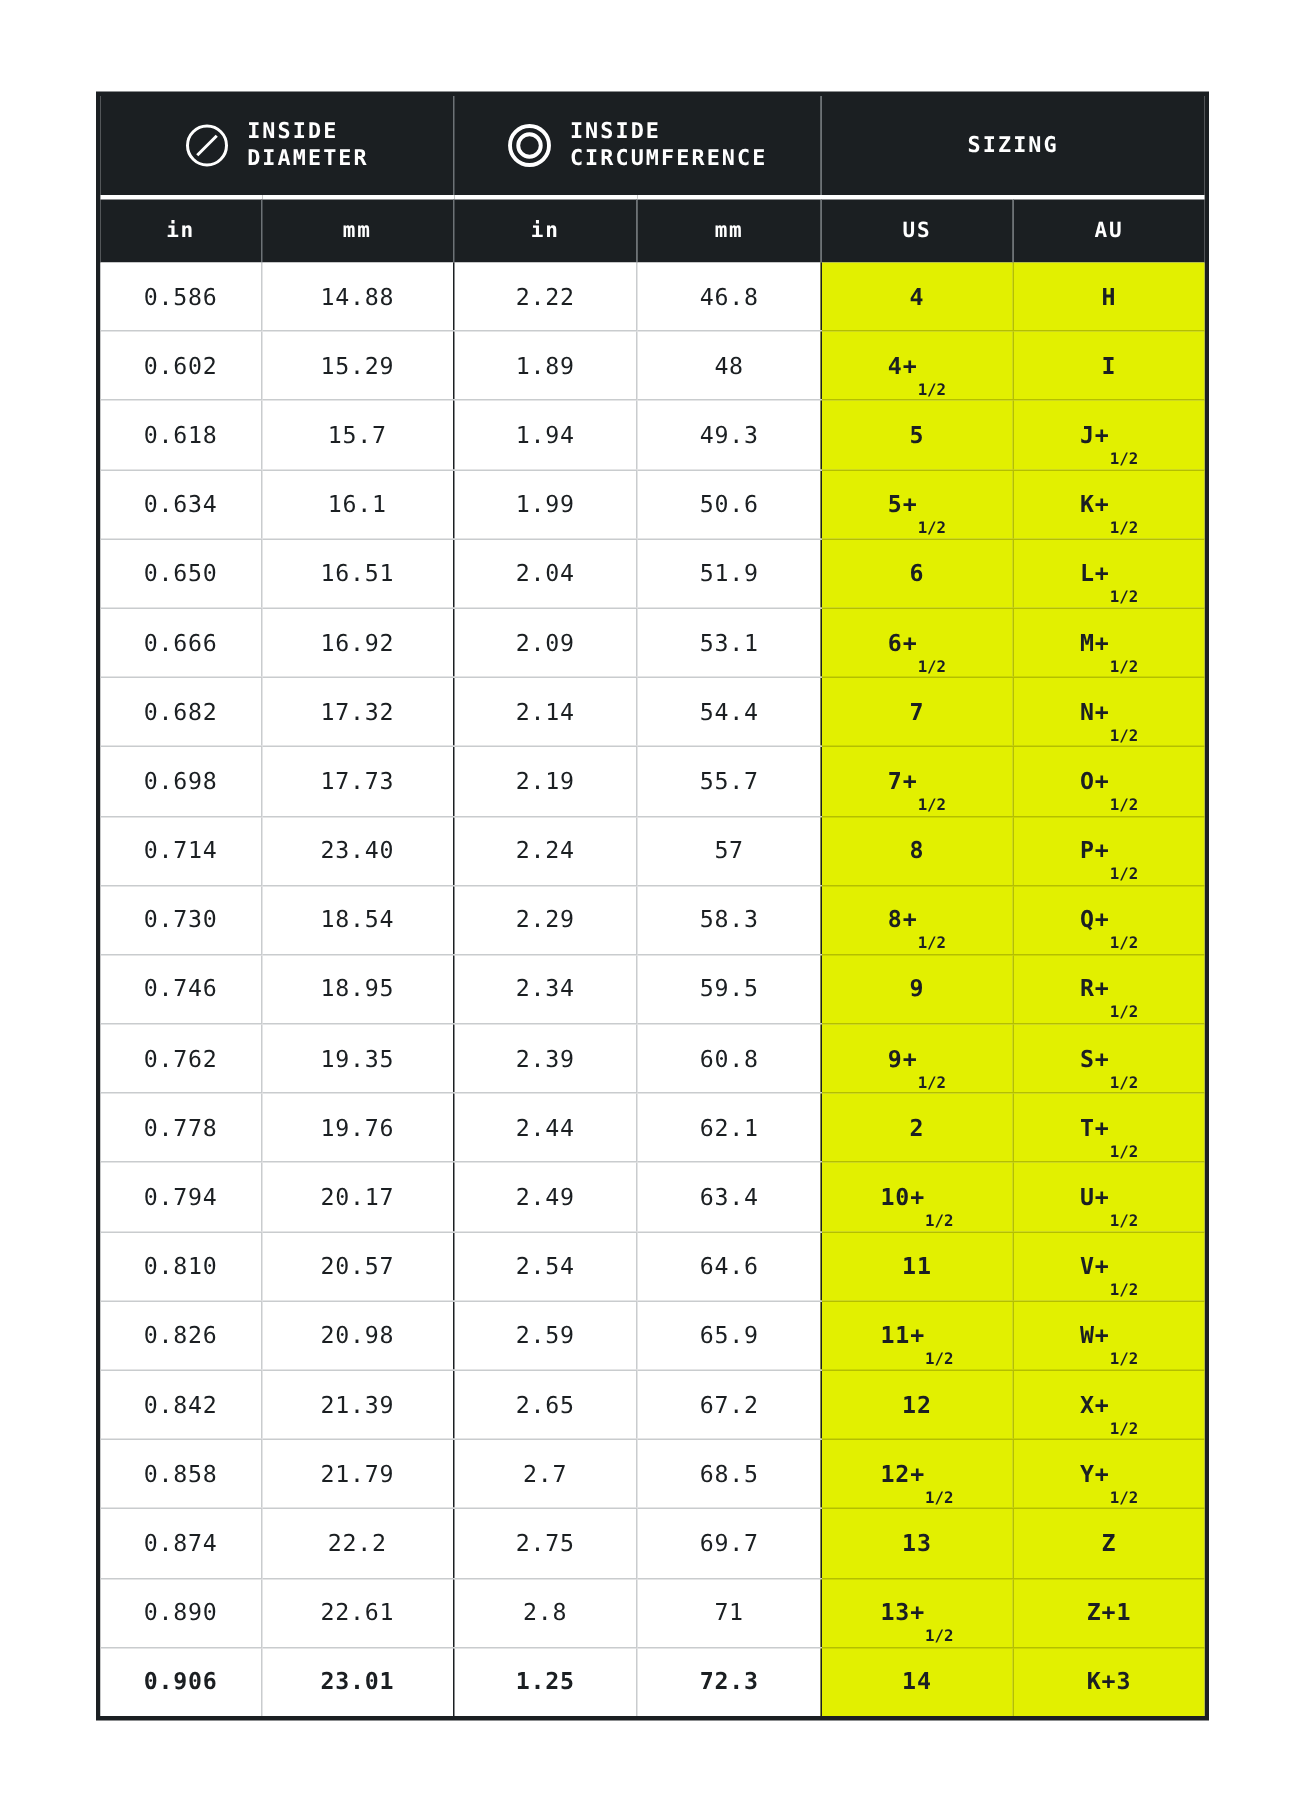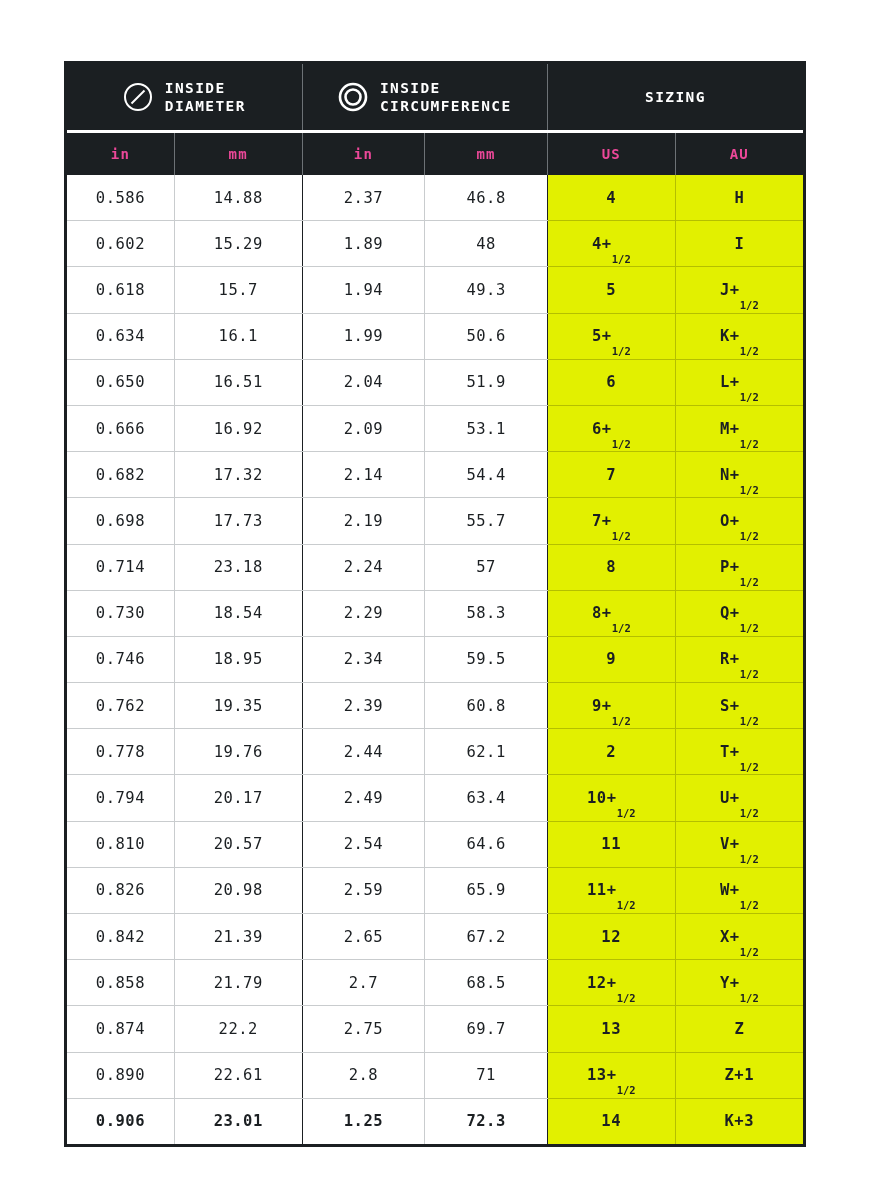--- a/index.html
+++ b/index.html
@@ -60,21 +60,21 @@
   }
   .sep-l { border-left: 1.5px solid #6d7276; }
   .icon-box {
     width: 30px; height: 30px;
     flex: 0 0 30px;
     display: block;
   }
   
   .sub-row th {
     background: #1b1f22;
-    color: #ec4899;
+    color: #ffffff;
     height: 42px;
     padding: 0;
     font-family: "DejaVu Sans Mono", monospace;
     font-size: 14px;
     letter-spacing: 1.2px;
     font-weight: bold;
     border-top: 3px solid #ffffff;
   }
   .sub-row th.divider { border-left: 1.5px solid #6d7276; }
 
@@ -161,21 +161,21 @@
           <th class="divider">in</th>
           <th class="divider">mm</th>
           <th class="divider">US</th>
           <th class="divider">AU</th>
         </tr>
       </thead>
       <tbody id="table-body">
           <tr>
             <td class="measure">0.586</td>
             <td class="measure vdiv-light">14.88</td>
-            <td class="measure vdiv">2.37</td>
+            <td class="measure vdiv">2.22</td>
             <td class="measure vdiv-light">46.8</td>
             <td class="sizing vdiv">4</td>
             <td class="sizing vdiv-yellow">H</td>
           </tr>
           <tr>
             <td class="measure">0.602</td>
             <td class="measure vdiv-light">15.29</td>
             <td class="measure vdiv">1.89</td>
             <td class="measure vdiv-light">48</td>
             <td class="sizing vdiv">4+<span class="frac">1/2</span></td>
@@ -224,21 +224,21 @@
           <tr>
             <td class="measure">0.698</td>
             <td class="measure vdiv-light">17.73</td>
             <td class="measure vdiv">2.19</td>
             <td class="measure vdiv-light">55.7</td>
             <td class="sizing vdiv">7+<span class="frac">1/2</span></td>
             <td class="sizing vdiv-yellow">O+<span class="frac">1/2</span></td>
           </tr>
           <tr>
             <td class="measure">0.714</td>
-            <td class="measure vdiv-light">23.18</td>
+            <td class="measure vdiv-light">23.40</td>
             <td class="measure vdiv">2.24</td>
             <td class="measure vdiv-light">57</td>
             <td class="sizing vdiv">8</td>
             <td class="sizing vdiv-yellow">P+<span class="frac">1/2</span></td>
           </tr>
           <tr>
             <td class="measure">0.730</td>
             <td class="measure vdiv-light">18.54</td>
             <td class="measure vdiv">2.29</td>
             <td class="measure vdiv-light">58.3</td>

